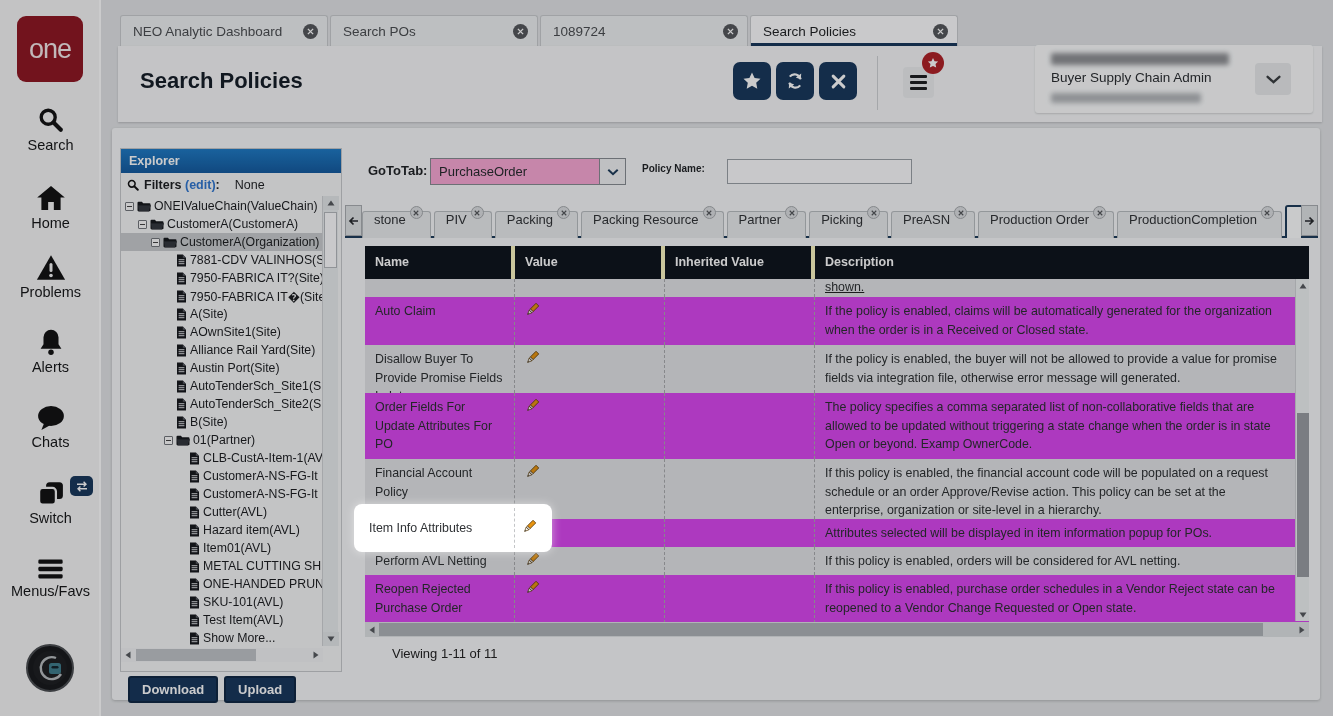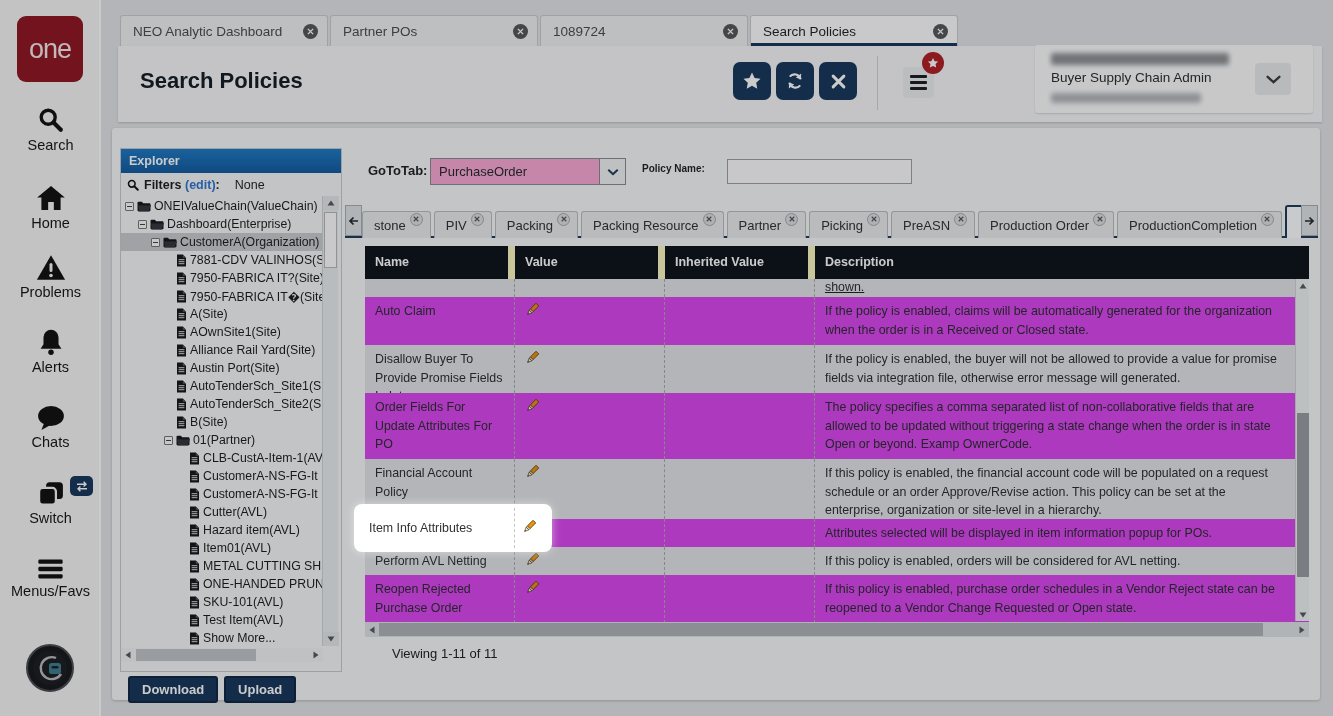--- a/index.html
+++ b/index.html
@@ -91,29 +91,29 @@
   .pname-label { position:absolute; left:642px; top:163px; font-size:10px; font-weight:bold; color:#1e2124; }
   .pname-input { position:absolute; left:727px; top:159px; width:185px; height:25px; border:1px solid #9aa0a5; background:#fbfcfd;
                  font-size:13px; padding:0 6px; font-family:"Liberation Sans",sans-serif; }
 
   .ptab-strip { position:absolute; left:345px; top:205px; width:973px; height:33px; border-bottom:2px solid #1d3b59; }
   .ptab-arrow { position:absolute; top:0; width:17px; height:31px; background:#dfe2e4; border:1px solid #a9adb1;
                 display:flex; align-items:center; justify-content:center; }
   .ptabs { position:absolute; left:17px; top:0; width:939px; height:33px; overflow:hidden;
            display:flex; align-items:flex-end; gap:3px; }
   .p-tab { flex:none; background:#e9ebec; border:1px solid #b9bdc0; border-bottom:none; border-radius:3px 3px 0 0;
-           height:27px; padding:0 7px 0 11px; font-size:13px; color:#2f3235; display:flex; align-items:center; gap:4px; }
+           height:27px; padding:0 7px 0 11px; font-size:13px; color:#2f3235; display:flex; gap:4px; }
   .p-tab .tab-close { width:13px; height:13px; border-radius:50%; background:#dcdfe1; border:1px solid #a6aaad;
                       display:flex; align-items:center; justify-content:center; transform:translateY(-6px); }
   .p-tab.active { background:#fdfefe; border:2px solid #1d3b59; border-bottom:none; height:33px; font-size:13.5px; color:#17191c; padding:0 14px; }
 
   
   .grid { position:absolute; left:365px; top:246px; width:944px; }
   .g-header { display:flex; background:#0d141b; height:33px; }
-  .g-header .hcell { color:#fff; font-weight:bold; font-size:12.5px; padding:9px 0 0 10px; border-right:7px solid #fef9c3; }
+  .g-header .hcell { color:#fff; font-weight:bold; font-size:12.5px; padding:9px 0 0 10px; border-right:4px solid #fef9c3; }
   .g-body { overflow:hidden; }
   .g-row { display:flex; overflow:hidden; }
   .g-row.light { background:#d946ef; }
   .g-row.dark  { background:#e2e4e6; }
   .cell { padding:5px 10px 0 10px; font-size:12.4px; line-height:18.5px; color:#2b2e30; border-right:1px dashed #a9abad; overflow:hidden; }
   .cell.name { width:150px; flex:none; }
   .cell.value{ width:150px; flex:none; }
   .cell.inh  { width:150px; flex:none; }
   .cell.desc { width:480px; flex:none; border-right:none; }
   .g-row:nth-child(1){ height:18px;text-decoration:underline; } .g-row:nth-child(1) .cell{ padding-top:0; line-height:16px; }
@@ -237,21 +237,21 @@
 
 <div class="win-tab">
     <span class="wt-label">NEO Analytic Dashboard</span>
     <span class="wt-close">
       <svg width="7" height="7" viewBox="0 0 8 8">
           <path d="M1 1 L7 7 M7 1 L1 7" stroke="#fff" stroke-width="1.6"></path>
         </svg>
     </span>
   </div>
     <div class="win-tab">
-    <span class="wt-label">Partner POs</span>
+    <span class="wt-label">Search POs</span>
     <span class="wt-close">
       <svg width="7" height="7" viewBox="0 0 8 8">
           <path d="M1 1 L7 7 M7 1 L1 7" stroke="#fff" stroke-width="1.6"></path>
         </svg>
     </span>
   </div>
     <div class="win-tab">
     <span class="wt-label">1089724</span>
     <span class="wt-close">
       <svg width="7" height="7" viewBox="0 0 8 8">
@@ -345,21 +345,21 @@
       <div class="tree-row folder" style="padding-left: 17px;">
       <span class="expander"></span>
       <span class="t-ico ico-folder">
         <svg width="14" height="11" viewBox="0 0 14 11">
             <path d="M0.5 1.8 a1 1 0 0 1 1-1 h3.4 l1.3 1.5 h6.3 a1 1 0 0 1 1 1 v5.9 a1 1 0 0 1 -1 1 H1.5 a1 1 0 0 1 -1-1 Z" fill="#15171b"></path>
             <path d="M1 4.2 h12.6 L12 10.2 H1.6 Z" fill="#2e3megu238" fill-opacity="1"></path>
             <path d="M1 4.2 h12.6 L12 10.2 H1.6 Z" fill="#32363c"></path>
           </svg>
       </span>
 
-      <span class="t-label">Dashboard(Enterprise)</span>
+      <span class="t-label">CustomerA(CustomerA)</span>
     </div>
       <div class="tree-row selected folder" style="padding-left: 30px;">
       <span class="expander"></span>
       <span class="t-ico ico-folder">
         <svg width="14" height="11" viewBox="0 0 14 11">
             <path d="M0.5 1.8 a1 1 0 0 1 1-1 h3.4 l1.3 1.5 h6.3 a1 1 0 0 1 1 1 v5.9 a1 1 0 0 1 -1 1 H1.5 a1 1 0 0 1 -1-1 Z" fill="#15171b"></path>
             <path d="M1 4.2 h12.6 L12 10.2 H1.6 Z" fill="#2e3megu238" fill-opacity="1"></path>
             <path d="M1 4.2 h12.6 L12 10.2 H1.6 Z" fill="#32363c"></path>
           </svg>
       </span>

